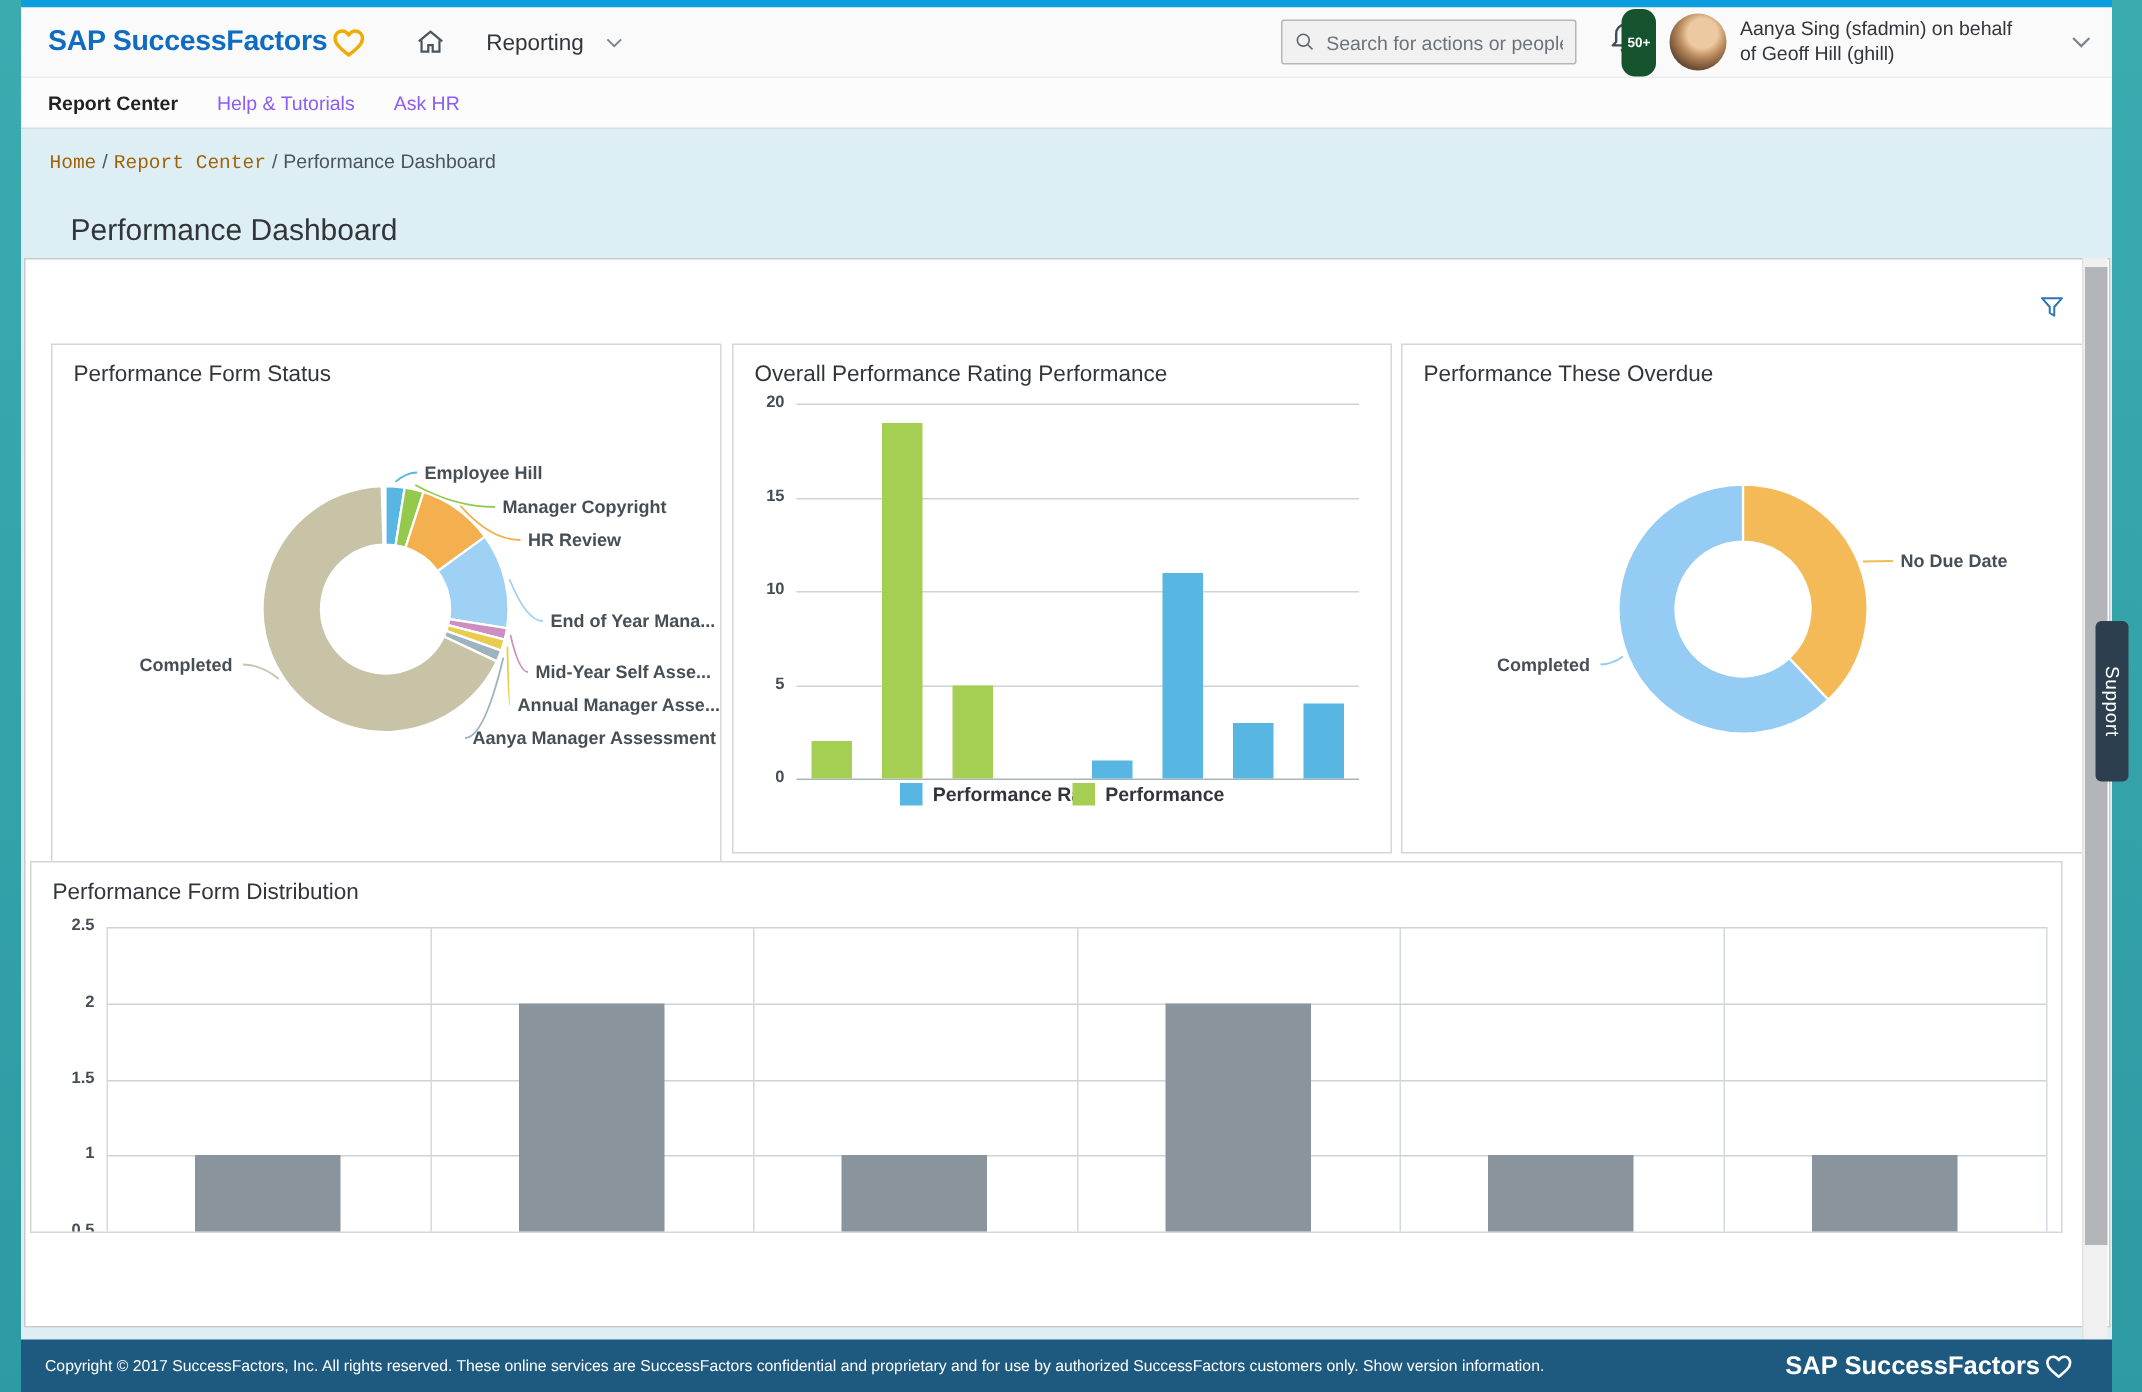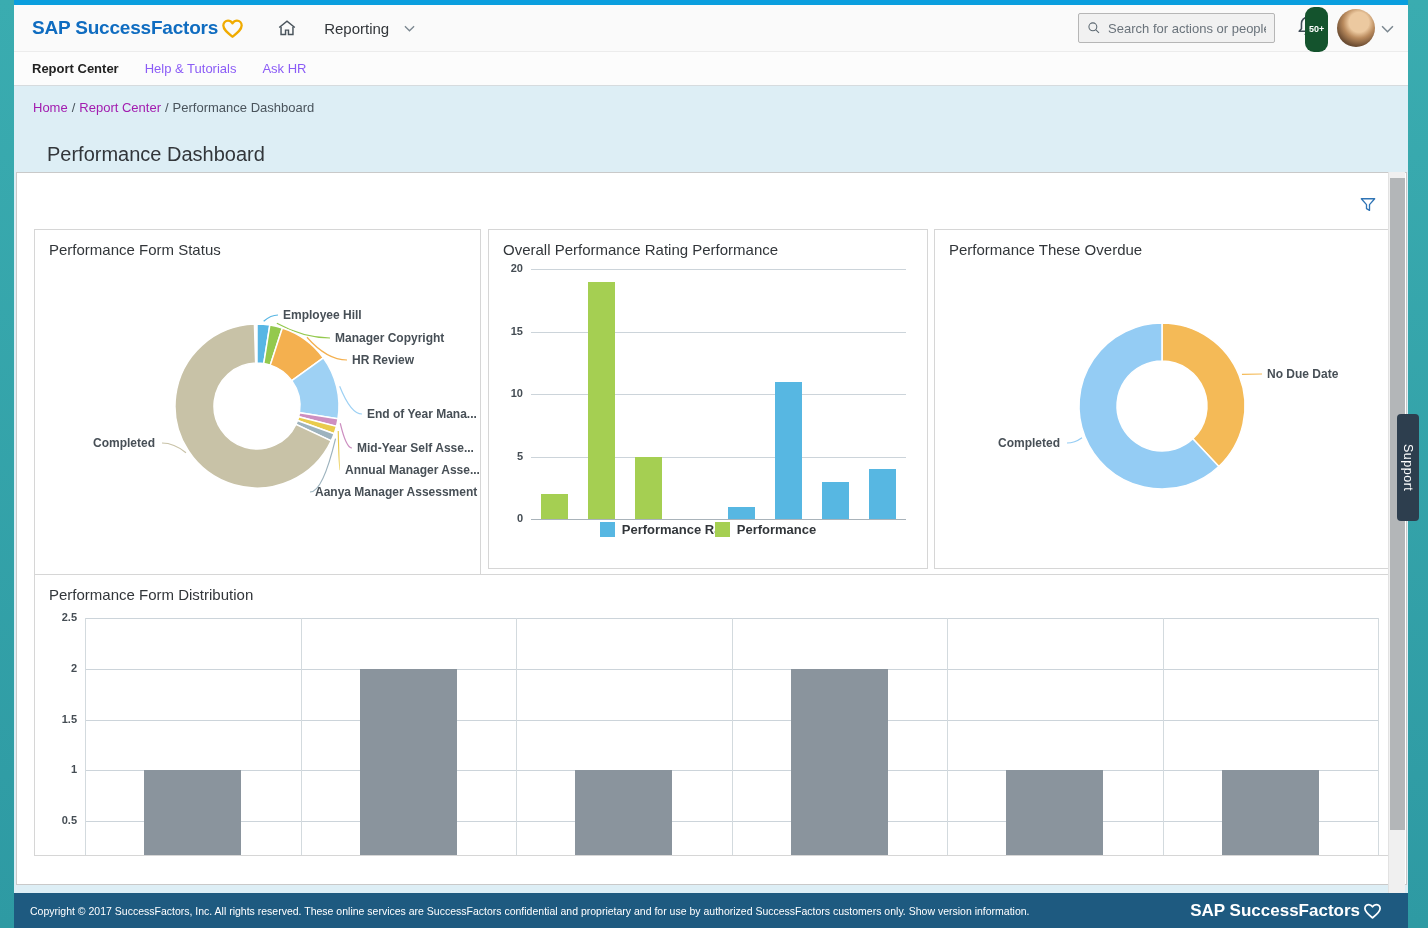--- a/index.html
+++ b/index.html
@@ -25,33 +25,33 @@
   .uname { margin-left:9px; font-size:13px; color:#32363a; line-height:1.3; width:215px; }
   .uchev { margin:0 14px 0 6px; cursor:pointer; }
 
   
   .tabbar { position:absolute; left:0; top:47px; width:100%; height:34px; background:#fcfcfc; border-bottom:1px solid #d6dbde; display:flex; align-items:center; gap:26px; padding-left:18px; }
   .tab { font-size:13px; color:#8b5cf6; cursor:pointer; }
   .tab.active { font-weight:bold; color:#222; }
 
   
   .crumbs { position:absolute; left:19px; top:95px; font-size:13px; color:#4a545c; }
-  .crumbs a { color:#a21caf; text-decoration:none; cursor:pointer; }
+  .crumbs a { color:#a16207; text-decoration:none; cursor:pointer;font-family:Liberation Mono, monospace; }
   .crumbs .sep { margin:0 4px; }
   .pgtitle { position:absolute; left:33px; top:138px; font-size:20px; font-weight:normal; color:#32363a; }
 
   
   .panel { position:absolute; left:2px; top:167px; width:1391px; height:713px; background:#fff; border:1px solid #c9c9c9; overflow:hidden; }
   .filter-btn { position:absolute; top:22px; right:28px; cursor:pointer; background:none; border:none; }
   .card { position:absolute; background:#fff; border:1px solid #d6d6d6; overflow:hidden; }
   .card h2 { position:absolute; left:14px; top:11px; font-size:15px; font-weight:normal; color:#32363a; }
   #card-form-status { left:17px; top:56px; width:447px; height:386px; }
   #card-rating     { left:471px; top:56px; width:440px; height:340px; }
   #card-overdue    { left:917px; top:56px; width:455px; height:340px; }
-  #card-form-dist  { left:17px; top:401px; width:1355px; height:282px; }
+  #card-form-dist  { left:3px; top:401px; width:1355px; height:248px; }
   .chart-svg { position:absolute; left:0; top:0; }
   .slice-label { position:absolute; font-size:12px; font-weight:bold; color:#474f56; white-space:nowrap; }
   .gridline-h { position:absolute; height:1px; background:#ccd4da; }
   .gridline-h.axis { background:#a9b3ba; }
   .gridline-v { position:absolute; width:1px; background:#d3dade; }
   .tick-y { position:absolute; font-size:11px; font-weight:bold; color:#454d54; text-align:right; }
   .tick-x { position:absolute; font-size:12px; font-weight:bold; color:#454d54; text-align:center; }
   .vbar { position:absolute; }
   .legend { position:absolute; left:0; top:292px; width:100%; display:flex; justify-content:center; align-items:center; gap:8px; }
   .legend .sw { width:15px; height:15px; flex:none; }
@@ -109,20 +109,24 @@
         <input type="text" placeholder="Search for actions or people" style="">
       </div>
       <div class="bell">
         <svg viewBox="0 0 24 24" width="25" height="25">
             <path d="M12 3.2a5.8 5.8 0 0 0-5.8 5.8v5.2L4 16.6h16l-2.2-2.4V9A5.8 5.8 0 0 0 12 3.2z" fill="none" stroke="#3f4c57" stroke-width="1.5" stroke-linejoin="round"></path>
             <path d="M9.6 19a2.5 2.5 0 0 0 4.8 0" fill="none" stroke="#3f4c57" stroke-width="1.5"></path>
           </svg>
         <span class="badge">50+</span>
       </div>
       <div class="avatar"></div>
+      <div class="uname">
+        <div>Aanya Sing (sfadmin) on behalf</div>
+        <div>of Geoff Hill (ghill)</div>
+      </div>
       <div class="uchev">
         <svg viewBox="0 0 12 7" width="13" height="8">
             <path d="M1 1l5 5 5-5" fill="none" stroke="#7a868f" stroke-width="1.4"></path>
           </svg>
       </div>
     </div>
 
     <nav class="tabbar">
       <span class="tab active">Report Center</span>
       <span class="tab">Help &amp; Tutorials</span>

